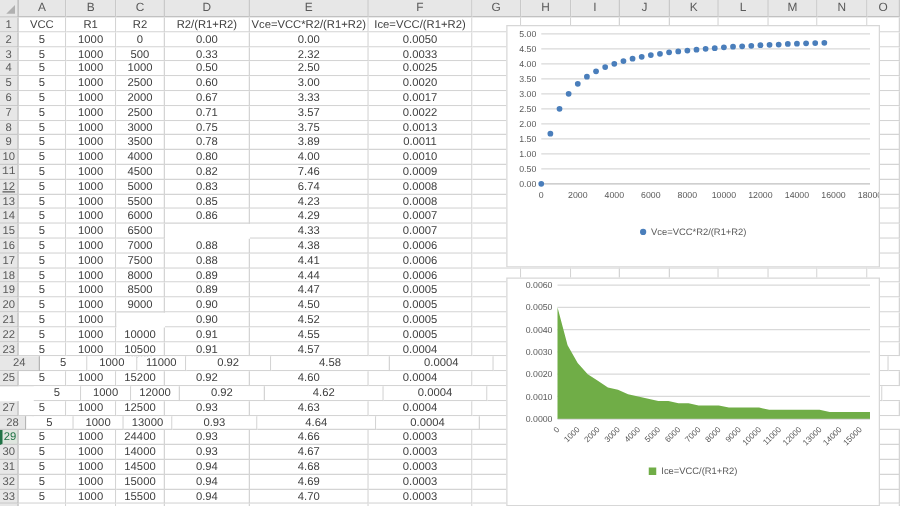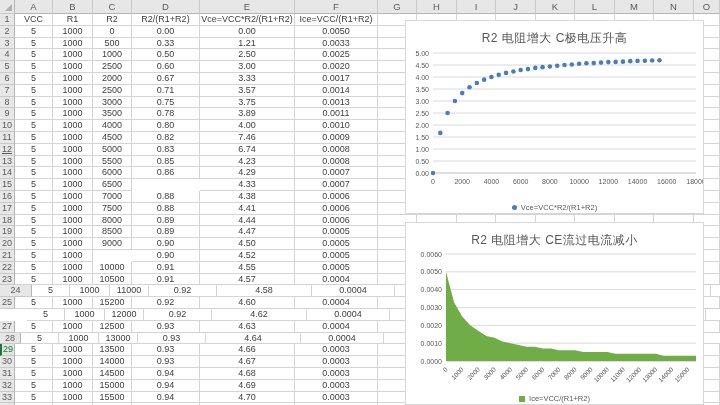--- a/index.html
+++ b/index.html
@@ -96,21 +96,21 @@
         <div class="c" style="width: 39px;"></div>
         <div class="c" style="width: 40px;"></div>
         <div class="c" style="width: 26px;"></div>
       </div>
       <div class="srow">
         <div class="c rh" style="width: 15px;">3</div>
         <div class="c" style="width: 38px;">5</div>
         <div class="c" style="width: 40px;">1000</div>
         <div class="c" style="width: 39px;">500</div>
         <div class="c" style="width: 68px;">0.33</div>
-        <div class="c" style="width: 95px;">1.21</div>
+        <div class="c" style="width: 95px;">2.32</div>
         <div class="c" style="width: 83px;">0.0033</div>
         <div class="c" style="width: 39px;"></div>
         <div class="c" style="width: 40px;"></div>
         <div class="c" style="width: 39px;"></div>
         <div class="c" style="width: 40px;"></div>
         <div class="c" style="width: 39px;"></div>
         <div class="c" style="width: 40px;"></div>
         <div class="c" style="width: 39px;"></div>
         <div class="c" style="width: 40px;"></div>
         <div class="c" style="width: 26px;"></div>
@@ -169,21 +169,21 @@
         <div class="c" style="width: 40px;"></div>
         <div class="c" style="width: 26px;"></div>
       </div>
       <div class="srow">
         <div class="c rh" style="width: 15px;">7</div>
         <div class="c" style="width: 38px;">5</div>
         <div class="c" style="width: 40px;">1000</div>
         <div class="c" style="width: 39px;">2500</div>
         <div class="c" style="width: 68px;">0.71</div>
         <div class="c" style="width: 95px;">3.57</div>
-        <div class="c" style="width: 83px;">0.0014</div>
+        <div class="c" style="width: 83px;">0.0022</div>
         <div class="c" style="width: 39px;"></div>
         <div class="c" style="width: 40px;"></div>
         <div class="c" style="width: 39px;"></div>
         <div class="c" style="width: 40px;"></div>
         <div class="c" style="width: 39px;"></div>
         <div class="c" style="width: 40px;"></div>
         <div class="c" style="width: 39px;"></div>
         <div class="c" style="width: 40px;"></div>
         <div class="c" style="width: 26px;"></div>
       </div>
@@ -235,21 +235,21 @@
         <div class="c" style="width: 40px;"></div>
         <div class="c" style="width: 39px;"></div>
         <div class="c" style="width: 40px;"></div>
         <div class="c" style="width: 39px;"></div>
         <div class="c" style="width: 40px;"></div>
         <div class="c" style="width: 39px;"></div>
         <div class="c" style="width: 40px;"></div>
         <div class="c" style="width: 26px;"></div>
       </div>
       <div class="srow">
-        <div class="c rh" style="width: 15px;">11</div>
+        <div class="c rh" style="width: 15px; font-family: Liberation Mono, monospace;">11</div>
         <div class="c" style="width: 38px;">5</div>
         <div class="c" style="width: 40px;">1000</div>
         <div class="c" style="width: 39px;">4500</div>
         <div class="c" style="width: 68px;">0.82</div>
         <div class="c" style="width: 95px;">7.46</div>
         <div class="c" style="width: 83px;">0.0009</div>
         <div class="c" style="width: 39px;"></div>
         <div class="c" style="width: 40px;"></div>
         <div class="c" style="width: 39px;"></div>
         <div class="c" style="width: 40px;"></div>
@@ -562,21 +562,21 @@
         <div class="c" style="width: 39px;"></div>
         <div class="c" style="width: 40px;"></div>
         <div class="c" style="width: 39px;"></div>
         <div class="c" style="width: 40px;"></div>
         <div class="c" style="width: 26px;"></div>
       </div>
       <div class="srow">
         <div class="c rh active" style="width: 15px;">29</div>
         <div class="c" style="width: 38px;">5</div>
         <div class="c" style="width: 40px;">1000</div>
-        <div class="c" style="width: 39px;">13500</div>
+        <div class="c" style="width: 39px;">24400</div>
         <div class="c" style="width: 68px;">0.93</div>
         <div class="c" style="width: 95px;">4.66</div>
         <div class="c" style="width: 83px;">0.0003</div>
         <div class="c" style="width: 39px;"></div>
         <div class="c" style="width: 40px;"></div>
         <div class="c" style="width: 39px;"></div>
         <div class="c" style="width: 40px;"></div>
         <div class="c" style="width: 39px;"></div>
         <div class="c" style="width: 40px;"></div>
         <div class="c" style="width: 39px;"></div>
@@ -669,21 +669,20 @@
         <div class="c" style="width: 40px;"></div>
         <div class="c" style="width: 39px;"></div>
         <div class="c" style="width: 40px;"></div>
         <div class="c" style="width: 39px;"></div>
         <div class="c" style="width: 40px;"></div>
         <div class="c" style="width: 26px;"></div>
       </div>
     </div>
 
   <div class="chart" id="chart1">
-    <div class="chart-title" style="color: rgb(89, 89, 89);">R2 电阻增大 C极电压升高</div>
     <div class="plot"><svg width="297" height="150" xmlns="http://www.w3.org/2000/svg">
           <line x1="27" y1="126" x2="290" y2="126" stroke="#BFBFBF" stroke-width="1"></line>
           <text x="23" y="128.5" font-size="7" fill="#595959" text-anchor="end">0.00</text>
           <line x1="27" y1="114" x2="290" y2="114" stroke="#D9D9D9" stroke-width="1"></line>
           <text x="23" y="116.5" font-size="7" fill="#595959" text-anchor="end">0.50</text>
           <line x1="27" y1="102" x2="290" y2="102" stroke="#D9D9D9" stroke-width="1"></line>
           <text x="23" y="104.5" font-size="7" fill="#595959" text-anchor="end">1.00</text>
           <line x1="27" y1="90" x2="290" y2="90" stroke="#D9D9D9" stroke-width="1"></line>
           <text x="23" y="92.5" font-size="7" fill="#595959" text-anchor="end">1.50</text>
           <line x1="27" y1="78" x2="290" y2="78" stroke="#D9D9D9" stroke-width="1"></line>
@@ -743,21 +742,20 @@
           <circle cx="246.16666666666669" cy="13.439999999999998" r="2.3" fill="#4A7EBB"></circle>
           <circle cx="253.47222222222223" cy="13.199999999999989" r="2.3" fill="#4A7EBB"></circle>
         </svg></div>
     <div class="legend">
       <span class="mk dot" style="background: rgb(74, 126, 187);"></span>
       <span>Vce=VCC*R2/(R1+R2)</span>
     </div>
   </div>
 
   <div class="chart" id="chart2">
-    <div class="chart-title" style="color: rgb(89, 89, 89);">R2 电阻增大 CE流过电流减小</div>
     <div class="plot"><svg width="297" height="140" xmlns="http://www.w3.org/2000/svg">
           <line x1="40" y1="112" x2="290" y2="112" stroke="#BFBFBF" stroke-width="1"></line>
           <text x="36" y="114.5" font-size="7" fill="#595959" text-anchor="end">0.0000</text>
           <line x1="40" y1="94.16666666666667" x2="290" y2="94.16666666666667" stroke="#D9D9D9" stroke-width="1"></line>
           <text x="36" y="96.66666666666667" font-size="7" fill="#595959" text-anchor="end">0.0010</text>
           <line x1="40" y1="76.33333333333334" x2="290" y2="76.33333333333334" stroke="#D9D9D9" stroke-width="1"></line>
           <text x="36" y="78.83333333333334" font-size="7" fill="#595959" text-anchor="end">0.0020</text>
           <line x1="40" y1="58.499999999999986" x2="290" y2="58.499999999999986" stroke="#D9D9D9" stroke-width="1"></line>
           <text x="36" y="60.999999999999986" font-size="7" fill="#595959" text-anchor="end">0.0030</text>
           <line x1="40" y1="40.66666666666667" x2="290" y2="40.66666666666667" stroke="#D9D9D9" stroke-width="1"></line>

